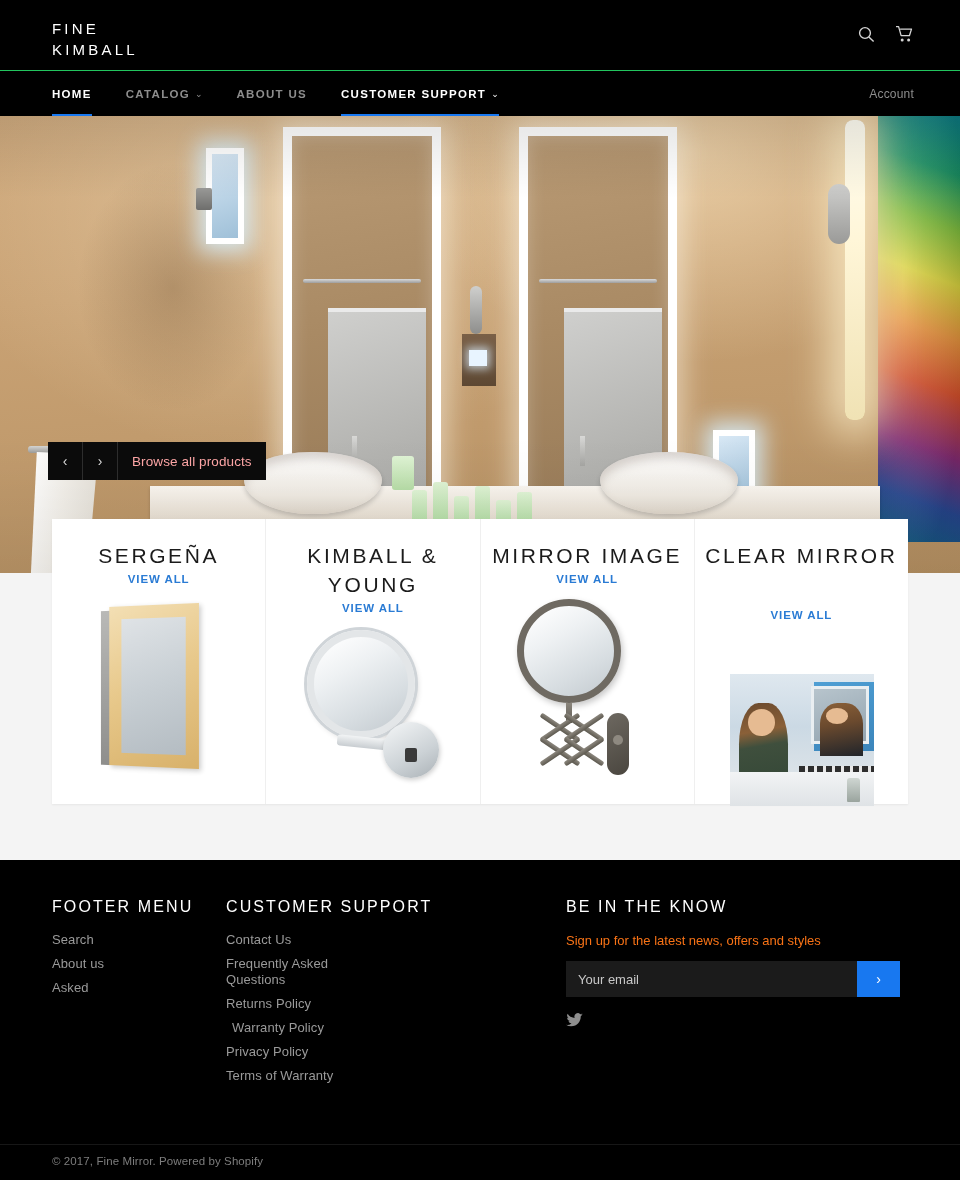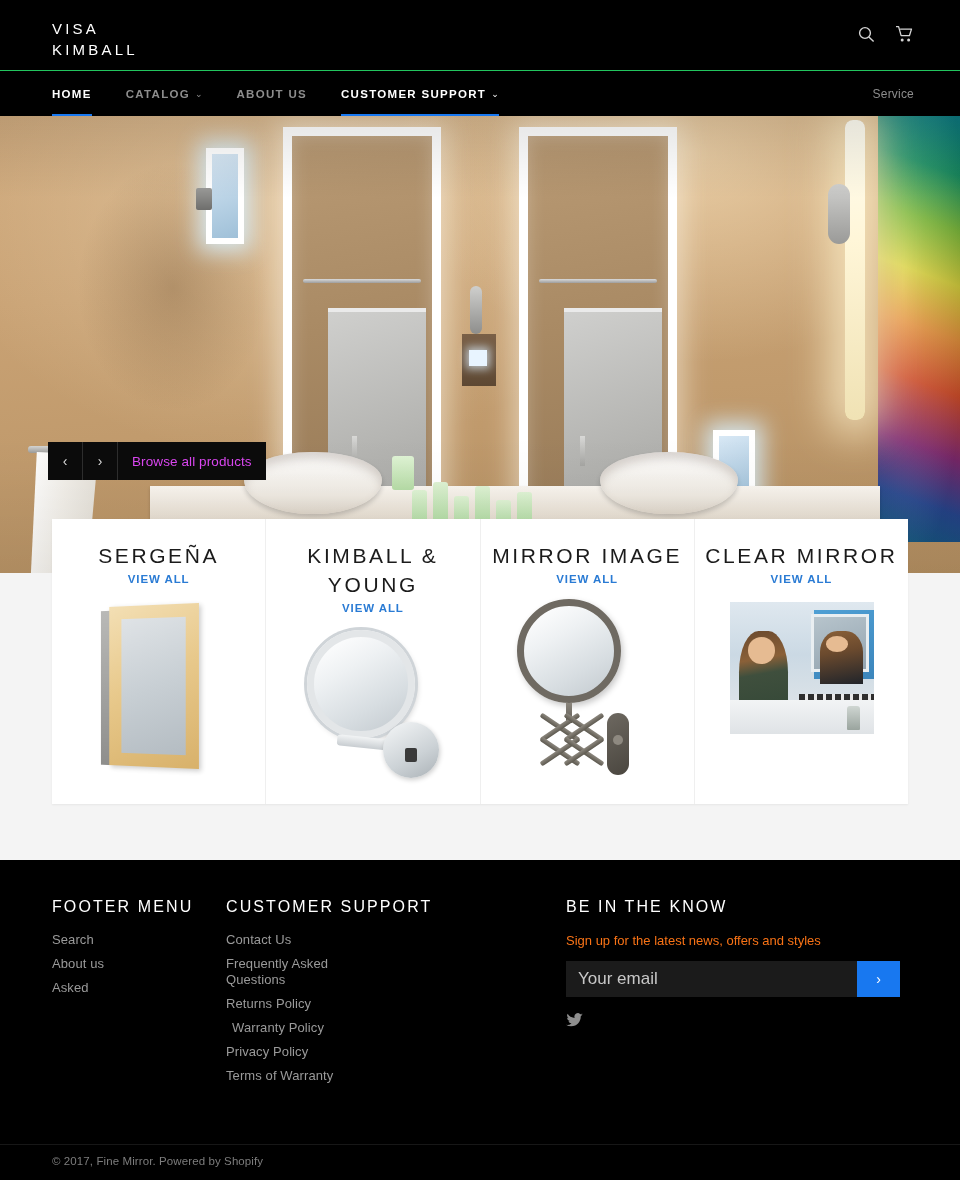--- a/index.html
+++ b/index.html
@@ -202,35 +202,35 @@
     position:absolute; left:48px; top:326px; display:flex; height:38px;
     background:#0b0b0b; z-index:5;
   }
   .hero-arrow {
     width:35px; height:38px; display:flex; align-items:center; justify-content:center;
     color:#dcdcdc; font-size:14px; background:#0b0b0b;
     border-right:1px solid #2d2d2d;
   }
   .hero-browse {
     height:38px; display:flex; align-items:center; padding:0 14px;
-    color:#d946ef; font-size:13.5px; letter-spacing:.1px; background:#0b0b0b;
+    color:#fca5a5; font-size:13.5px; letter-spacing:.1px; background:#0b0b0b;
   }
 
   
   .collections {
     position:absolute; left:52px; top:519px; width:856px; height:285px;
     background:#fff; display:flex; z-index:6;
     box-shadow:0 1px 2px rgba(0,0,0,.06);
   }
   .coll-card {
     flex:1; position:relative; padding:22px 10px 0;
     display:flex; flex-direction:column; align-items:center;
     border-right:1px solid #efefef;
   }
-  .coll-card:last-child { border-right:none; }
+  .coll-card:last-child { border-right:none;gap:36px; }
   .coll-title {
     font-size:21px; letter-spacing:2.6px; color:#1b1b1b;
     text-align:center; line-height:29px; font-weight:400;
     text-transform:uppercase;
   }
   .coll-viewall {
     margin-top:3px; font-size:11.5px; font-weight:700; letter-spacing:.9px;
     color:#2a7bd4;
   }
   .coll-figure {
@@ -336,21 +336,21 @@
   }
   .f-link {
     display:block; font-size:13px; color:#9a9a9a; line-height:16px;
     margin-bottom:8px; letter-spacing:.1px;
   }
   .f-link.indent { padding-left:6px; }
   .f-sub { font-size:13px; color:#f97316; margin-bottom:12px; line-height:17px; }
   .nl-row { display:flex; width:334px; height:36px; }
   .nl-input {
     flex:1; background:#1b1b1b; border:none; outline:none;
-    color:#3b82f6; font-size:17px; padding:0 12px;
+    color:#3b82f6; font-size:13px; padding:0 12px;
     font-family:"Liberation Sans", sans-serif;
   }
   .nl-input::placeholder { color:#c8c8c8; }
   .nl-btn {
     width:43px; background:#1878f0; border:none; color:#fff;
     font-size:14px; display:flex; align-items:center; justify-content:center;
     cursor:pointer;
   }
   .social { margin-top:16px; }
   .social svg { display:block; }
@@ -384,21 +384,21 @@
   .mc-wrap i:first-child { left:0; }
   .mc-wrap i:last-child { right:0; opacity:.75; }
 </style>
 </head>
 <body>
 
 <div class="page">
 
   <div class="topbar">
     <a class="logo">
-      <div>VISA</div>
+      <div>FINE</div>
       <div>KIMBALL</div>
     </a>
     <div class="top-icons">
       <a class="icon-btn">
         <svg width="17" height="17" viewBox="0 0 17 17">
             <circle cx="7" cy="7" r="5.4" fill="none" stroke="#e6e6e6" stroke-width="1.4"></circle>
             <line x1="10.9" y1="10.9" x2="15.6" y2="15.6" stroke="#e6e6e6" stroke-width="1.4"></line>
           </svg>
       </a>
       <a class="icon-btn">
@@ -421,21 +421,21 @@
         <span class="chev">⌄</span>
       </a>
       <a class="nav-item">
         <span class="lbl">ABOUT US</span>
       </a>
       <a class="nav-item active">
         <span class="lbl">CUSTOMER SUPPORT</span>
         <span class="chev">⌄</span>
       </a>
     </div>
-    <a class="account">Service</a>
+    <a class="account">Account</a>
   </div>
 
   <div class="hero">
     <div class="hero-img">
       <div class="wall"></div>
       <div class="wall-shadow"></div>
       <div class="artwork"></div>
       <div class="sconce"></div>
       <div class="sconce-plate"></div>
       <div class="mirror-sm s1">

